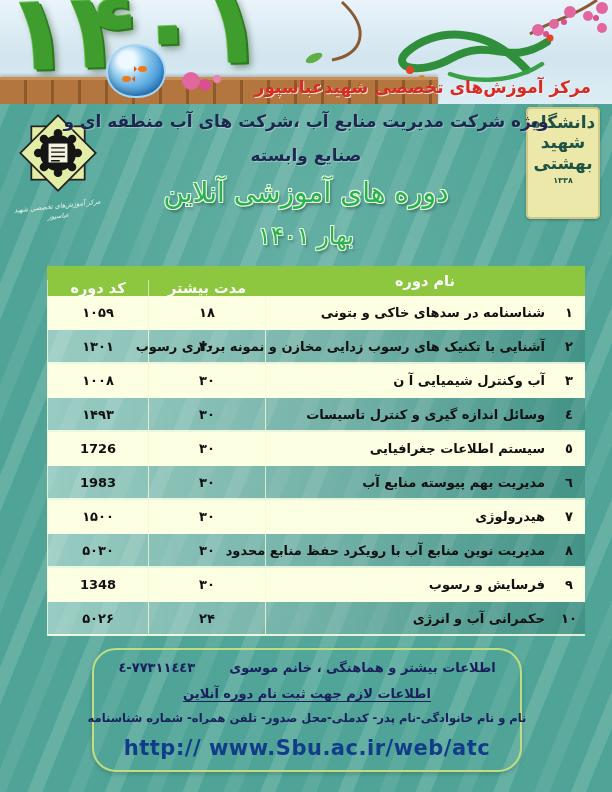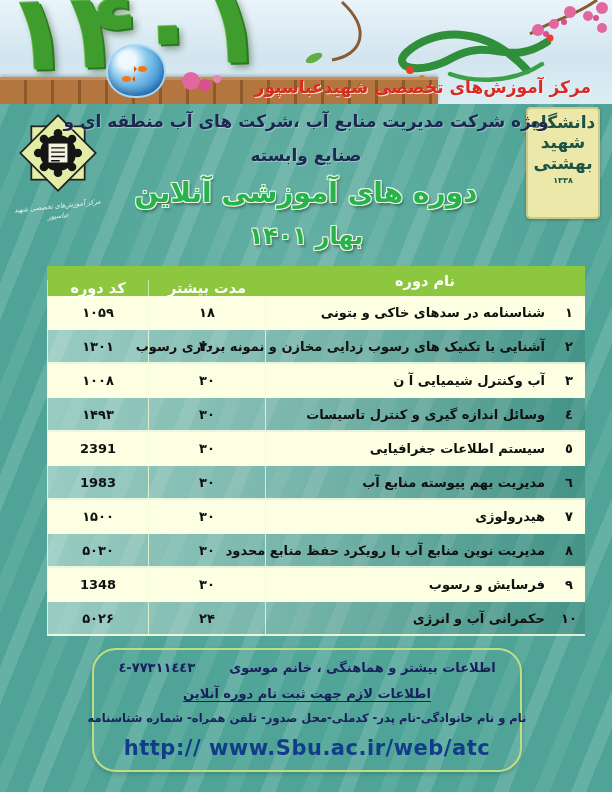--- a/index.html
+++ b/index.html
@@ -63,21 +63,21 @@
   .uni-logo .uni-year { font-size:8px; letter-spacing:2px; margin-top:3px; }
 
   
   .audience-line1, .audience-line2 {
     position:absolute; width:100%; text-align:center; color:#1d2750;
     font-weight:bold; font-size:17px; text-shadow:1px 1px 1px rgba(255,255,255,.35);
   }
   .audience-line1 { top:111px; }
   .audience-line2 { top:145px; }
   .course-title, .season-title {
-    position:absolute; width:100%; text-align:center; color:#27b24b; font-weight:bold;
+    position:absolute; width:100%; text-align:center; color:#27b24b; font-weight:normal;
     text-shadow:-1px -1px 0 #ecf7e6, 1px -1px 0 #ecf7e6, -1px 1px 0 #ecf7e6,
                  1px 1px 0 #ecf7e6, 2px 3px 3px rgba(20,60,30,.5);
   }
   .course-title { top:176px; font-size:28px; }
   .season-title { top:222px; font-size:24px; }
 
   
   .course-table { position:absolute; top:266px; right:27px; width:538px; }
   .thead {
     display:grid; grid-template-columns:320px 117px 101px; height:30px;
@@ -214,21 +214,21 @@
         <div class="row teal">
           <div class="cell-no">٤</div>
           <div class="cell-name">وسائل اندازه گیری و کنترل تاسیسات</div>
           <div class="cell-duration">۳۰</div>
           <div class="cell-code">۱۴۹۳</div>
         </div>
         <div class="row cream">
           <div class="cell-no">٥</div>
           <div class="cell-name">سیستم اطلاعات جغرافیایی</div>
           <div class="cell-duration">۳۰</div>
-          <div class="cell-code">2391</div>
+          <div class="cell-code">1726</div>
         </div>
         <div class="row teal">
           <div class="cell-no">٦</div>
           <div class="cell-name">مدیریت بهم پیوسته منابع آب</div>
           <div class="cell-duration">۳۰</div>
           <div class="cell-code">1983</div>
         </div>
         <div class="row cream">
           <div class="cell-no">۷</div>
           <div class="cell-name">هیدرولوژی</div>

